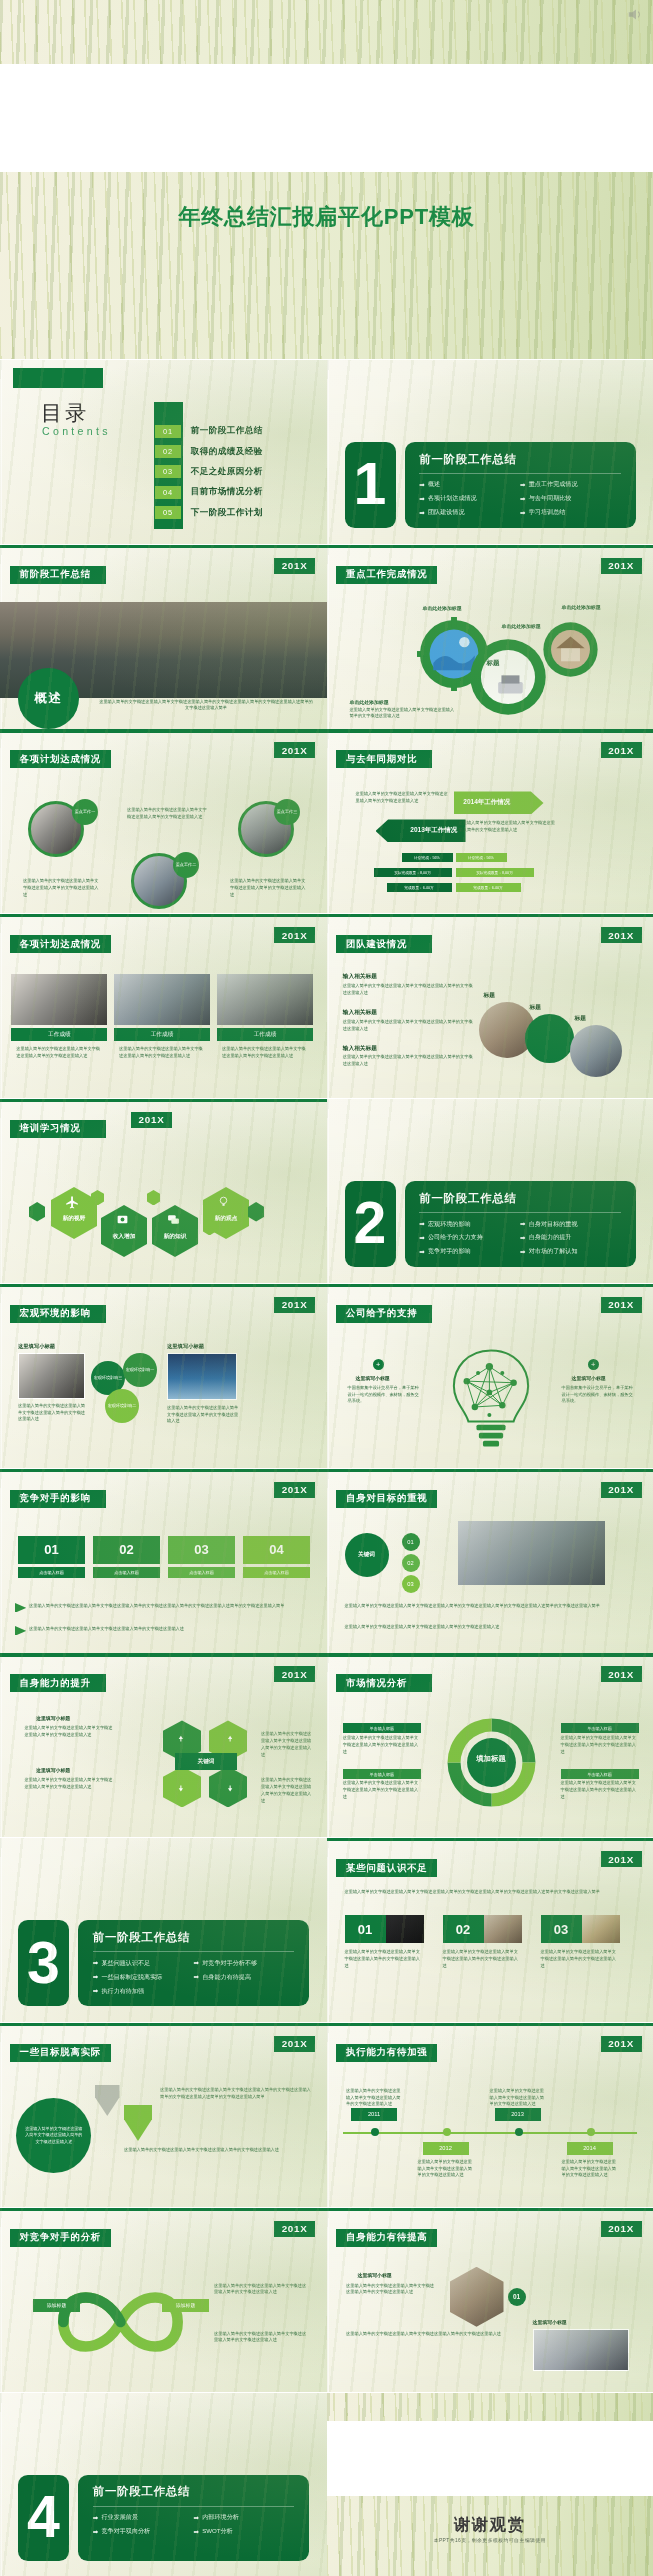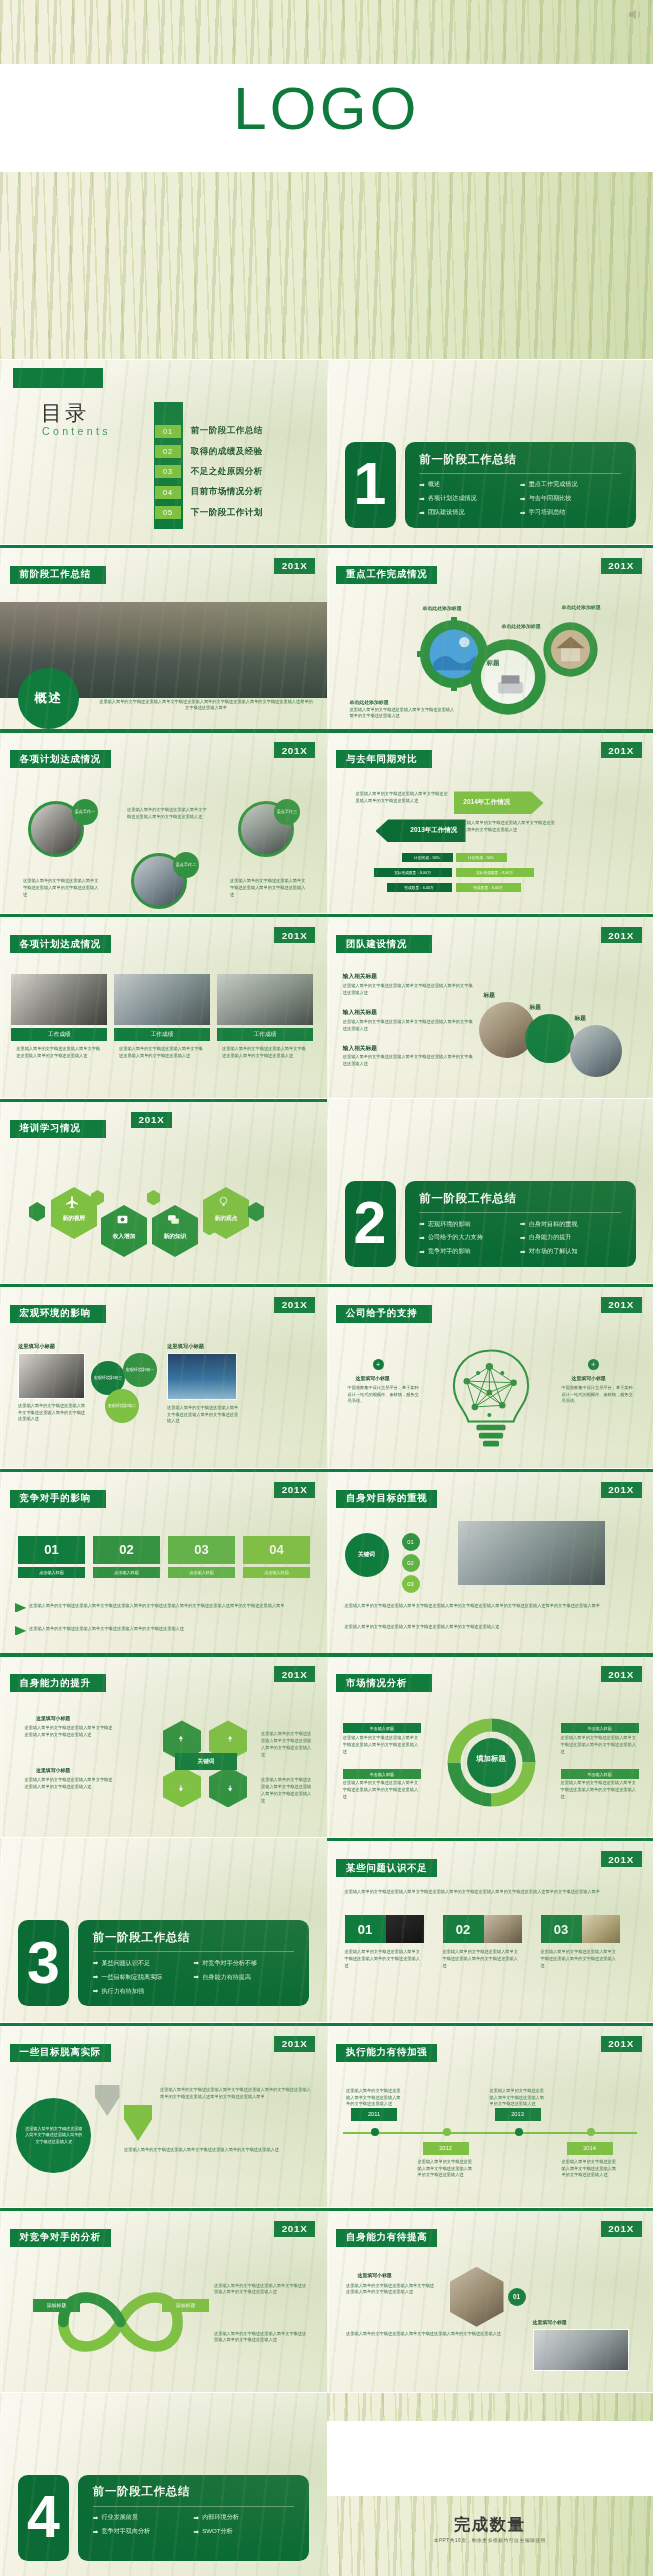--- a/index.html
+++ b/index.html
@@ -133,22 +133,22 @@
 
 <div class="deck">
 
   <div class="title-slide bamboo-strong">
     <div class="ts-top bamboo-strong"></div>
     <div class="ts-white"></div>
     <svg class="speaker-icon" viewBox="0 0 24 18">
       <polygon points="2,6 7,6 12,2 12,16 7,12 2,12" fill="#8a8a8a"></polygon>
       <path d="M15 5 a6 6 0 0 1 0 8" stroke="#8a8a8a" fill="none" stroke-width="1.4"></path>
     </svg>
-    <div class="ts-logo">LOGO</div>
     <div class="ts-bottom bamboo-strong">
+      <div class="ts-title">年终总结汇报扁平化PPT模板</div>
     </div>
   </div>
   <div class="sep-line"></div>
 
   <div class="row">
 
     <div class="slide bamboo-bg">
       <div class="c-bar"></div>
       <div class="c-title">目录</div>
       <div class="c-sub">Contents</div>
@@ -694,19 +694,19 @@
           <div class="sec-b">
               <span class="arrow">➡</span>
               <span>SWOT分析</span>
             </div>
         </div>
       </div>
     </div>
 
     <div class="slide bamboo-strong">
       <div class="thanks-white"></div>
-      <div class="thanks-t">完成数量</div>
+      <div class="thanks-t">谢谢观赏</div>
       <div class="thanks-s">本PPT共16页，剩余更多模板均可自主编辑使用</div>
     </div>
   </div>
 
 </div>
 
 
 </body></html>

